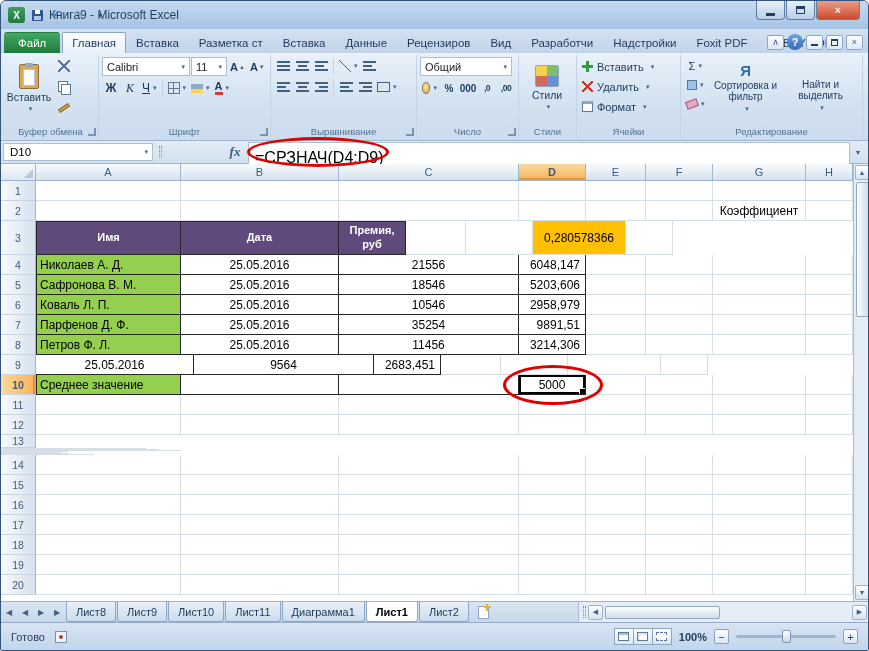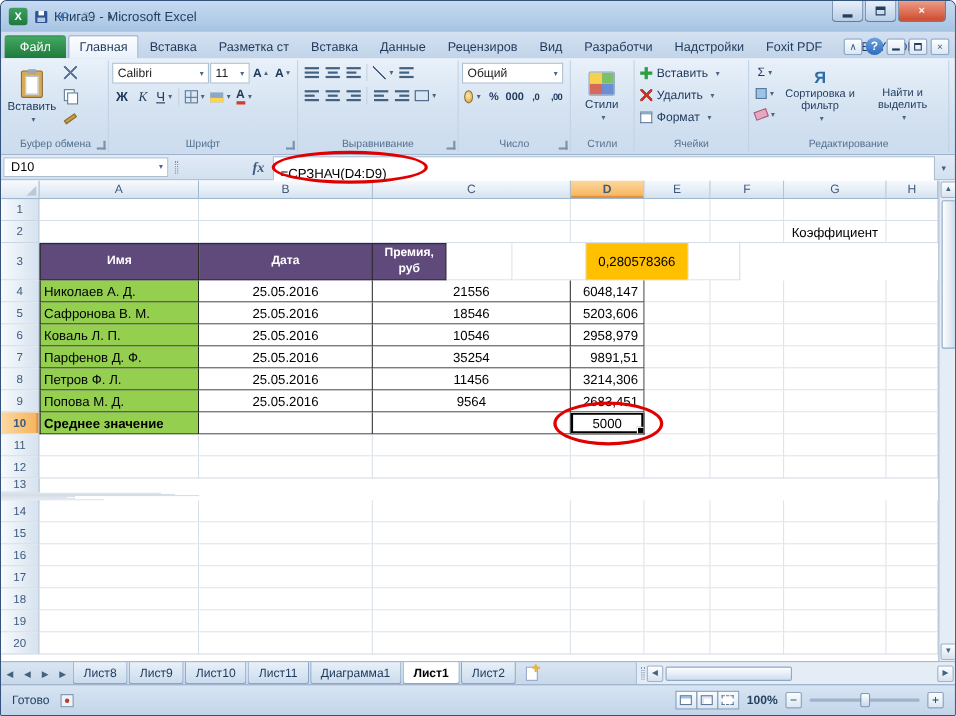--- a/index.html
+++ b/index.html
@@ -129,21 +129,21 @@
           border-bottom:1px solid #9fb4cd; display:flex; align-items:center; padding:2px 2px; }
   .namebox { width:150px; height:18px; background:#fff; border:1px solid #abbfd3; display:flex;
              align-items:center; font-size:11.5px; padding-left:6px; color:#000; }
   .namebox .caret { margin-left:auto; margin-right:4px; }
   .fb-split { width:14px; height:18px; display:flex; align-items:center; justify-content:center; }
   .fb-split i { width:3px; height:12px; border-left:1px dotted #7a93af; border-right:1px dotted #7a93af; }
   .fb-gap { width:55px; }
   .fxbtn { width:26px; height:18px; display:flex; align-items:center; justify-content:center;
            font-family:"Liberation Serif",serif; font-style:italic; font-weight:bold; font-size:13px; color:#3c5a7e; }
   .fvalue { flex:1; height:32px; background:#fff; border:1px solid #abbfd3; display:flex; align-items:center;
-            font-size:12px; padding-left:6px; color:#000; position:relative;margin-top:12px; }
+            font-size:16px; padding-left:6px; color:#000; position:relative;margin-top:12px; }
   .fb-exp { width:16px; height:18px; display:flex; align-items:center; justify-content:center; font-size:8px; color:#44617f; }
 
   .oval { position:absolute; border:3px solid var(--annotation); border-radius:50%; pointer-events:none; z-index:60; }
 
   
   .grid { position:absolute; top:163px; left:0; width:869px; height:437px; background:#fff; overflow:hidden; }
   .gcells { position:absolute; top:0; left:0; }
   .g-hrow { display:flex; height:17px; }
   .g-hrow > *, .g-row > * { flex-shrink:0; }
   .g-corner { width:35px; background:linear-gradient(#f7fafd,#dde7f2); border-right:1px solid #9eb6ce;
@@ -160,21 +160,21 @@
             border-bottom:1px solid #c9d5e2; font-size:10.5px; color:#3f5a7d;
             display:flex; align-items:center; justify-content:center; }
   .rowhdr.sel { background:linear-gradient(90deg,var(--selHdrA),var(--selHdrB));
                 box-shadow:inset -2px 0 0 var(--selHdrBorder); font-weight:bold; }
   .gcell { border-right:1px solid #d6dee8; border-bottom:1px solid #d6dee8; font-size:12px; color:#000;
            display:flex; align-items:center; justify-content:flex-start; padding:0 3px;
            overflow:hidden; white-space:nowrap; background:#fff; }
   .c-th { background:var(--headerPurple); color:#fff; font-weight:bold; font-size:11px;
           justify-content:center; text-align:center; white-space:normal; line-height:1.25; }
   .c-name { background:var(--nameGreen); }
-  .c-bold { font-weight:bold; }
+  .c-bold { font-weight:normal; }
   .c-date, .c-num, .c-val, .c-plain { justify-content:center; }
   .c-prem { justify-content:flex-end; padding-right:5px; }
   .c-coef { background:var(--coefOrange); justify-content:center; }
   .tb { border-right:1px solid #262626; border-bottom:1px solid #262626; }
   .tb-l { border-left:1px solid #262626; }
   .tb-t { border-top:1px solid #262626; }
   .sel-cell { box-shadow:inset 0 0 0 2px #000; position:relative; }
   .sel-cell::after { content:''; position:absolute; right:-1px; bottom:-1px; width:5px; height:5px;
                      background:#000; border:1px solid #fff; }
 
@@ -670,21 +670,20 @@
           <div class="gcell c-date tb" style="width: 158px;">25.05.2016</div>
           <div class="gcell c-num tb" style="width: 180px;">11456</div>
           <div class="gcell c-prem tb" style="width: 67px;">3214,306</div>
           <div class="gcell" style="width: 60px;"></div>
           <div class="gcell" style="width: 67px;"></div>
           <div class="gcell" style="width: 93px;"></div>
           <div class="gcell" style="width: 47px;"></div>
         </div>
         <div class="g-row" style="height: 20px;">
           <div class="rowhdr">9</div>
-          <div class="gcell c-name tb tb-l" style="width: 145px;">Попова М. Д.</div>
           <div class="gcell c-date tb" style="width: 158px;">25.05.2016</div>
           <div class="gcell c-num tb" style="width: 180px;">9564</div>
           <div class="gcell c-prem tb" style="width: 67px;">2683,451</div>
           <div class="gcell" style="width: 60px;"></div>
           <div class="gcell" style="width: 67px;"></div>
           <div class="gcell" style="width: 93px;"></div>
           <div class="gcell" style="width: 47px;"></div>
         </div>
         <div class="g-row" style="height: 20px;">
           <div class="rowhdr sel">10</div>

